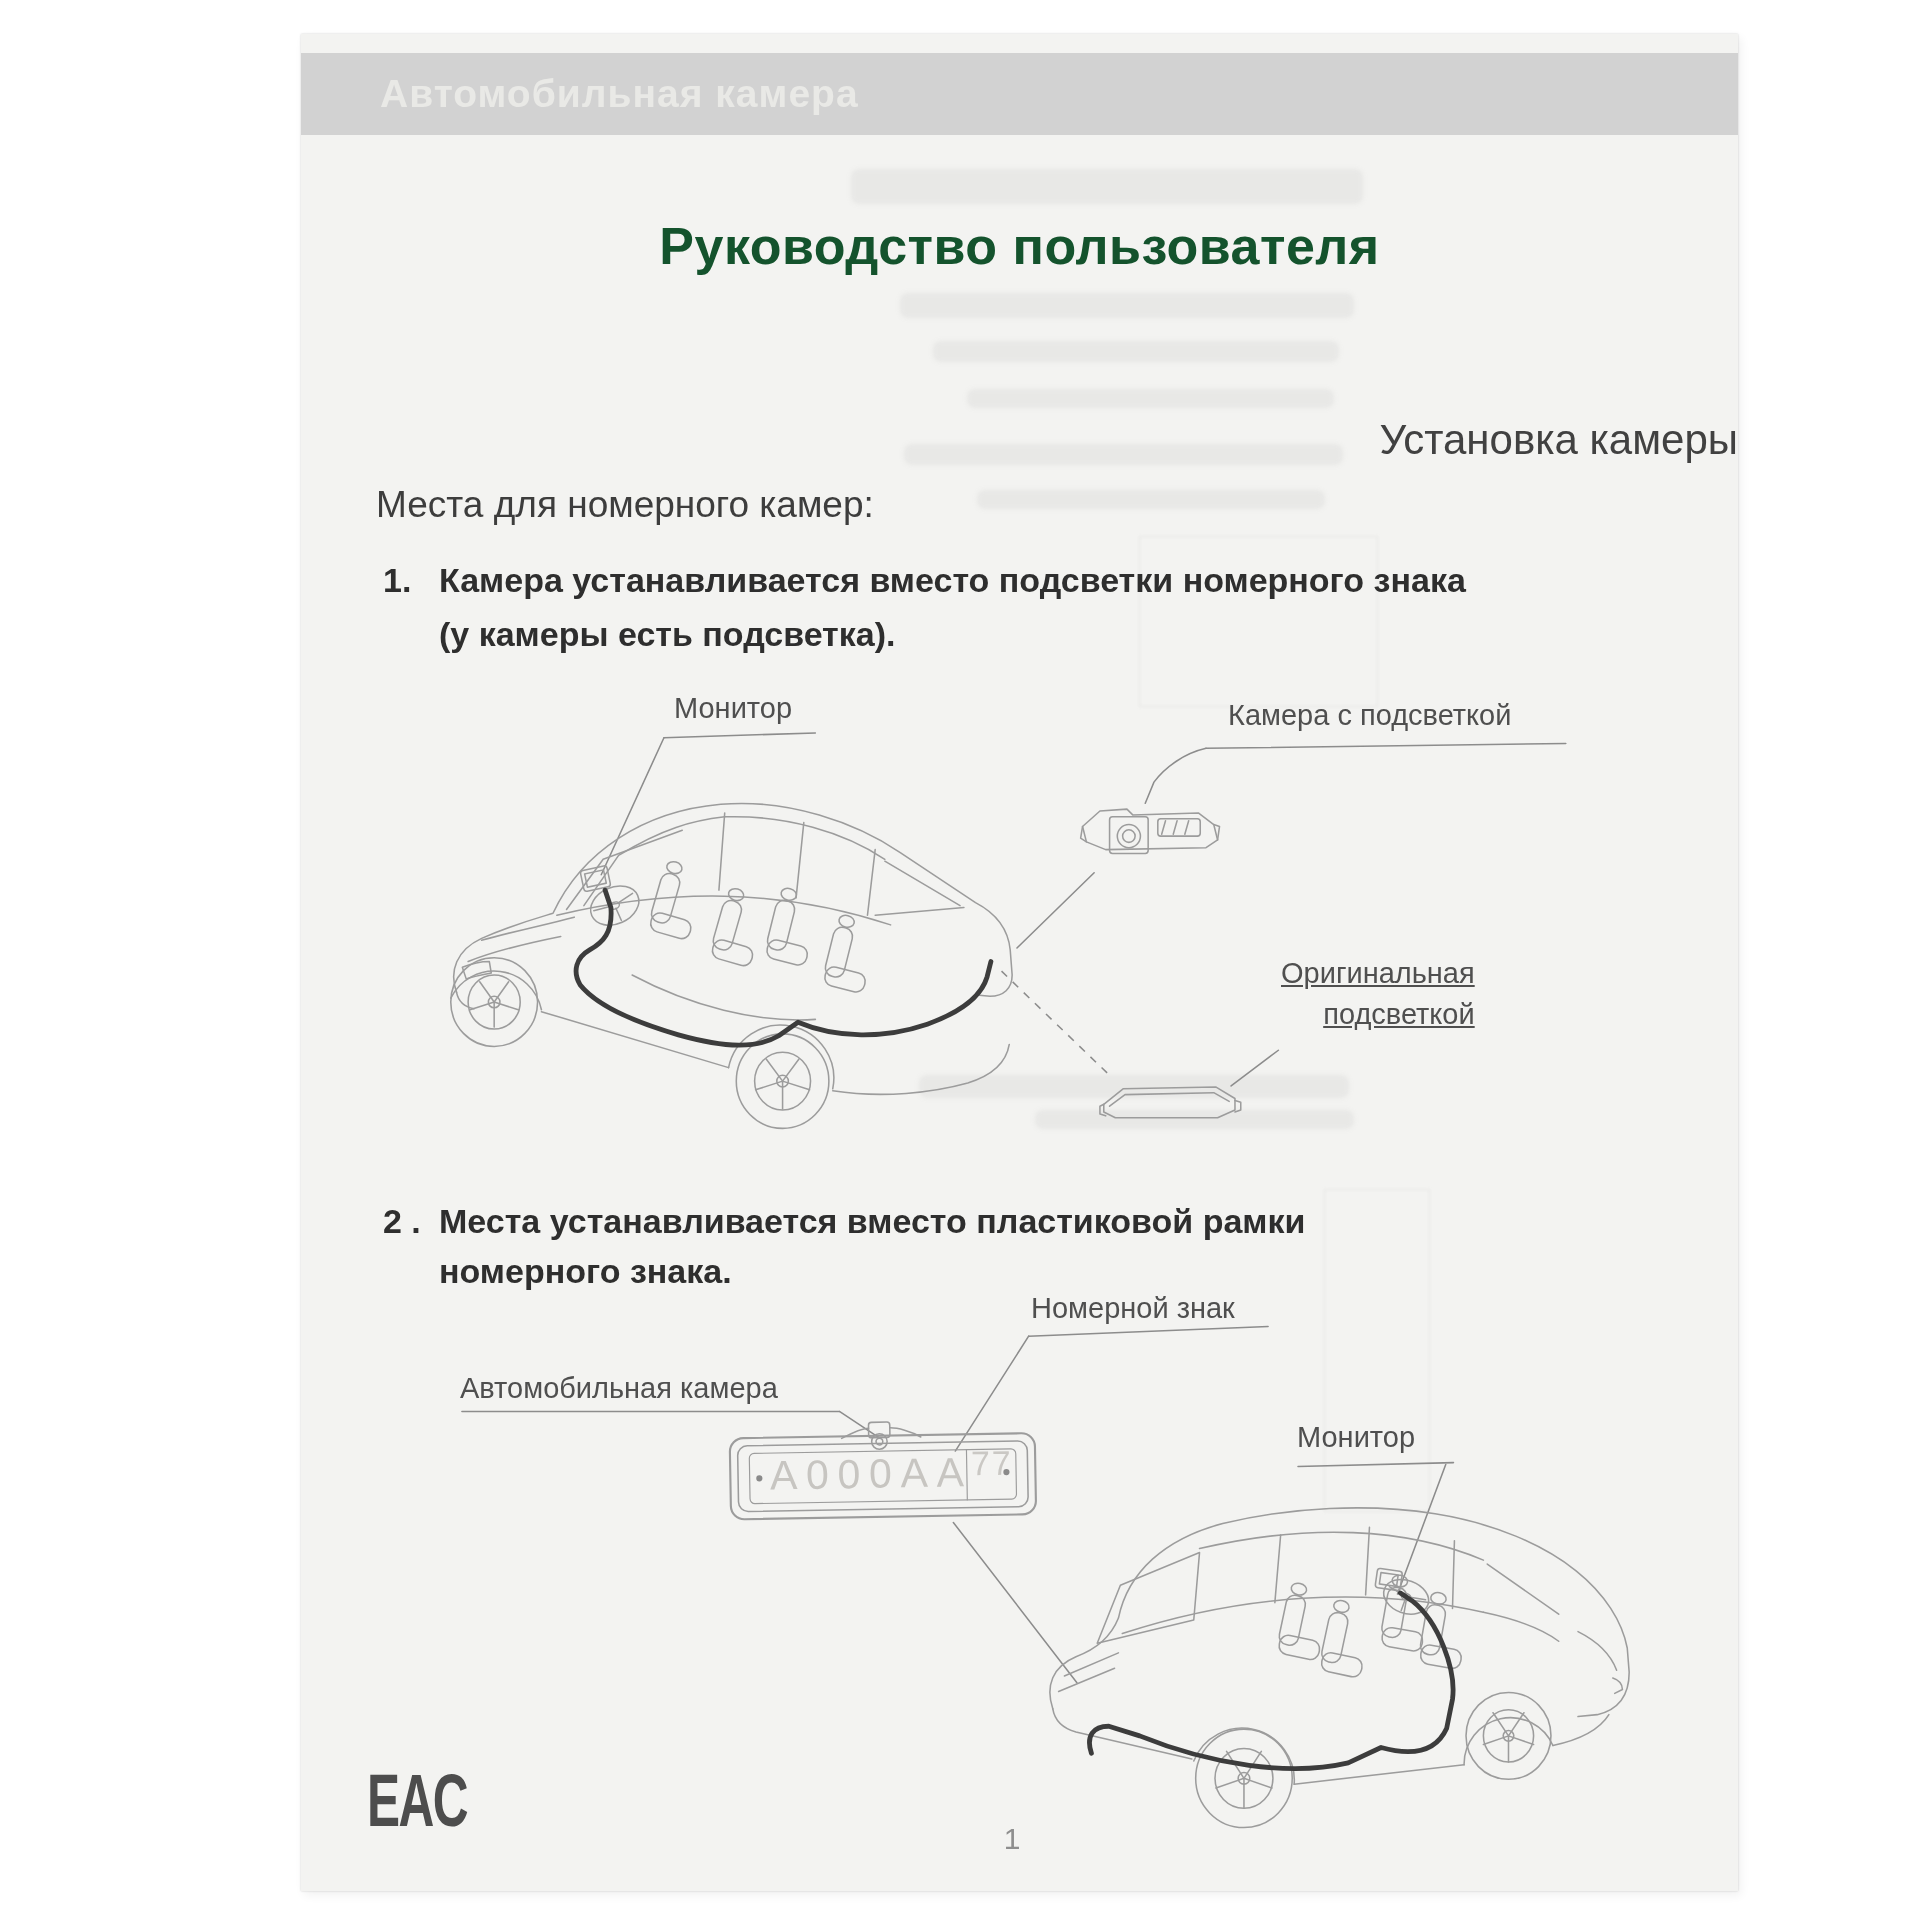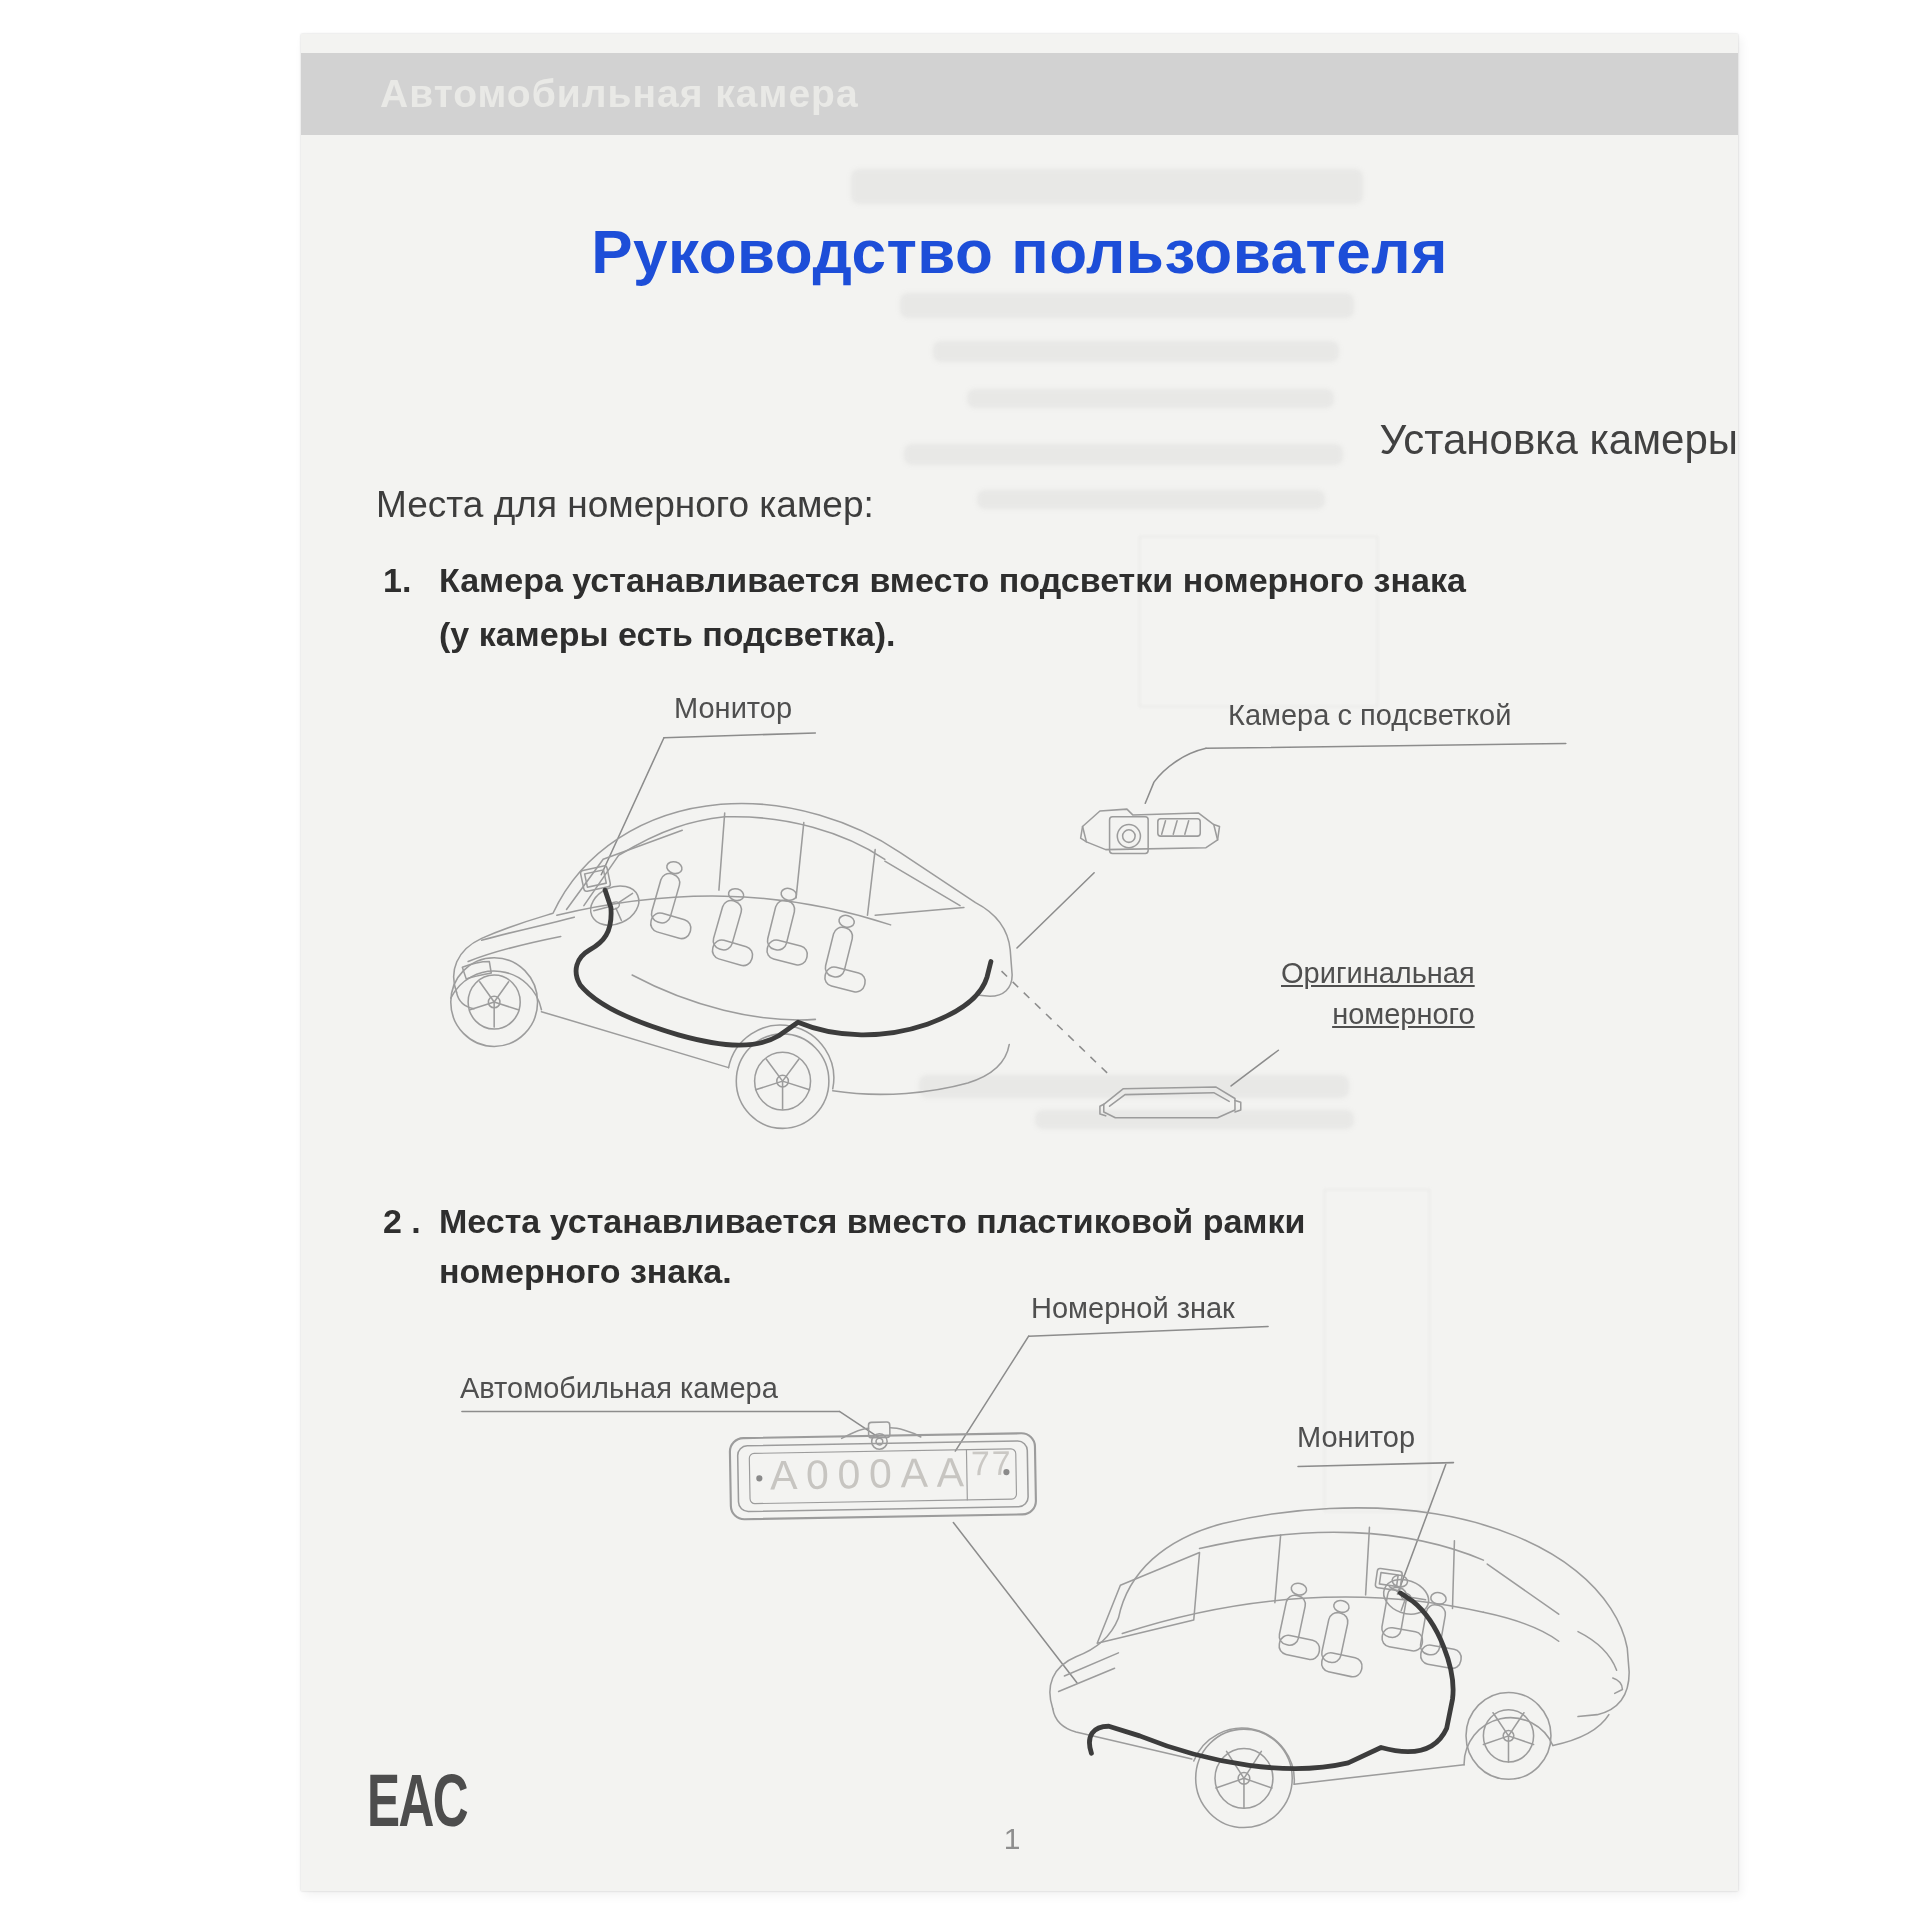--- a/index.html
+++ b/index.html
@@ -4,21 +4,21 @@
 <style>
   html,body{margin:0;padding:0;background:#fff;}
   .stage{position:relative;width:1931px;height:1931px;background:#ffffff;
          font-family:"Liberation Sans",sans-serif;overflow:hidden;}
   .page{position:absolute;left:301px;top:34px;width:1437px;height:1857px;
         background:#f3f3f1;box-shadow:0 0 1.9px rgba(0,0,0,.18),2.9px 3.9px 9.7px rgba(0,0,0,.06);}
   .banner{position:absolute;left:0;top:19.3px;width:1437px;height:82px;background:#d2d2d2;}
   .banner-title{position:absolute;left:79px;top:0;line-height:82px;font-size:39px;font-weight:700;
         color:#e9e9e6;letter-spacing:1px;}
   .doc-title{position:absolute;left:0;top:182px;width:1437px;text-align:center;
-        font-size:62px;font-weight:700;color:#1d4ed8;letter-spacing:0.5px;}
+        font-size:52px;font-weight:700;color:#14532d;letter-spacing:0.5px;}
   .doc-subtitle{position:absolute;left:0;top:382px;width:1437px;text-align:right;
         font-size:42px;font-weight:400;color:#414141;}
   .intro{position:absolute;left:75px;top:450px;font-size:37px;color:#3d3d3d;}
   .list-item{position:absolute;display:flex;color:#2e2e2e;font-weight:700;font-size:34px;line-height:54px;}
   .list-num{width:56px;flex:none;}
   .lbl{position:absolute;font-size:29px;color:#4f4f4f;white-space:nowrap;text-align:right;}
   .plate-number{position:absolute;left:469px;top:1417px;width:183px;font-size:41px;letter-spacing:8.7px;
         color:rgba(150,147,140,.48);transform:rotate(-1deg);}
   .plate-region{position:absolute;left:670px;top:1410px;font-size:34px;letter-spacing:1.9px;
         color:rgba(152,149,142,.45);transform:rotate(-1deg);}
@@ -155,21 +155,21 @@
         <path d="M6,30 L26,14 L122,12 L142,24 L142,36 L124,44 L18,44 L6,38 Z"></path>
         <path d="M12,32 L28,20 L120,18 L136,27"></path>
         <path d="M6,30 L2,32 L2,40 L8,42 M142,26 L148,28 L148,36 L142,38"></path>
       </g>
     </svg>
 
     <div class="lbl" style="left:373px;top:658px;">Монитор</div>
     <div class="lbl" style="left:927px;top:665px;">Камера с подсветкой</div>
     <div class="lbl" style="left:980px;top:919px;line-height:41px;text-decoration:underline;">
       <div>Оригинальная</div>
-      <div>номерного</div>
+      <div>подсветкой</div>
     </div>
 
     <div class="list-item" style="left:82px;top:1162px;width:1284px;line-height:50px;">
       <div class="list-num">2 .</div>
       <div>
         <div>Места устанавливается вместо пластиковой рамки</div>
         <div>номерного знака.</div>
       </div>
     </div>
 

